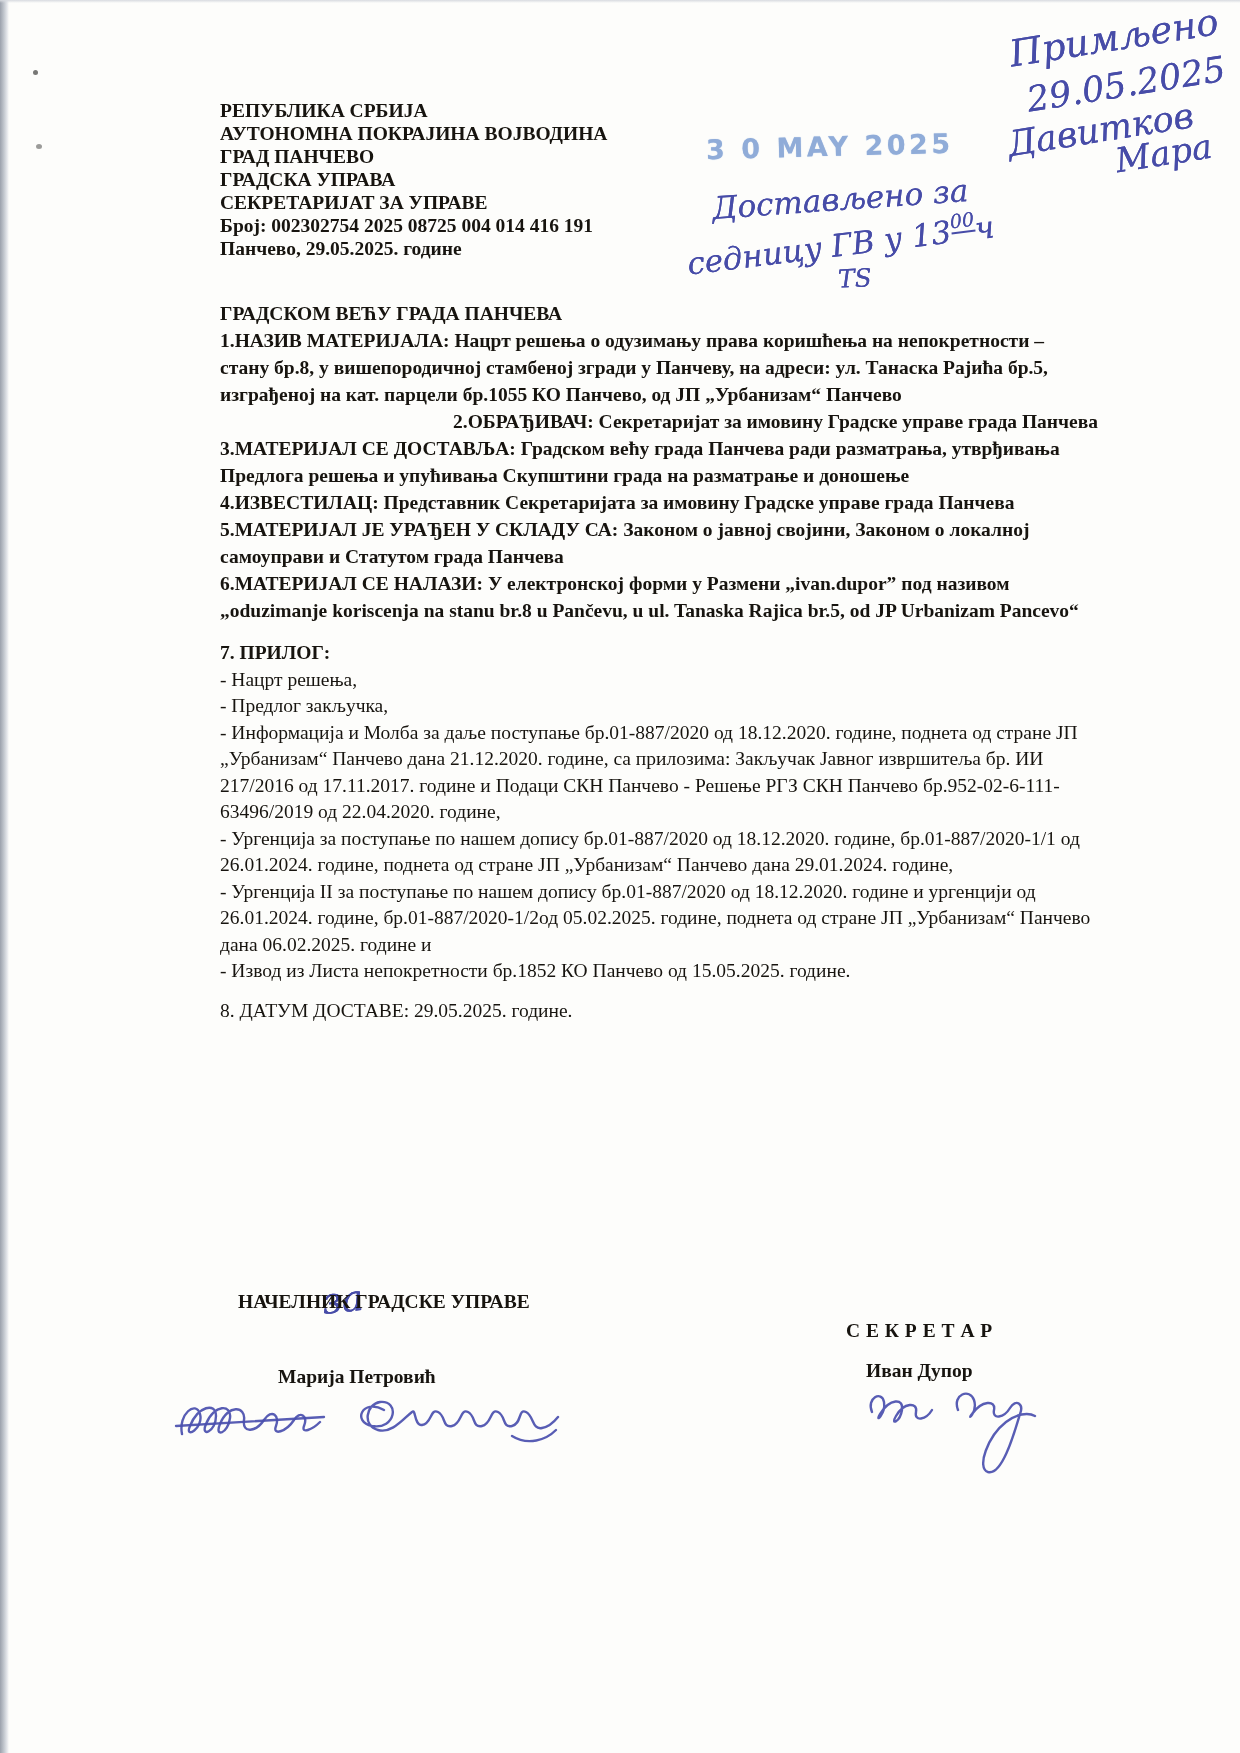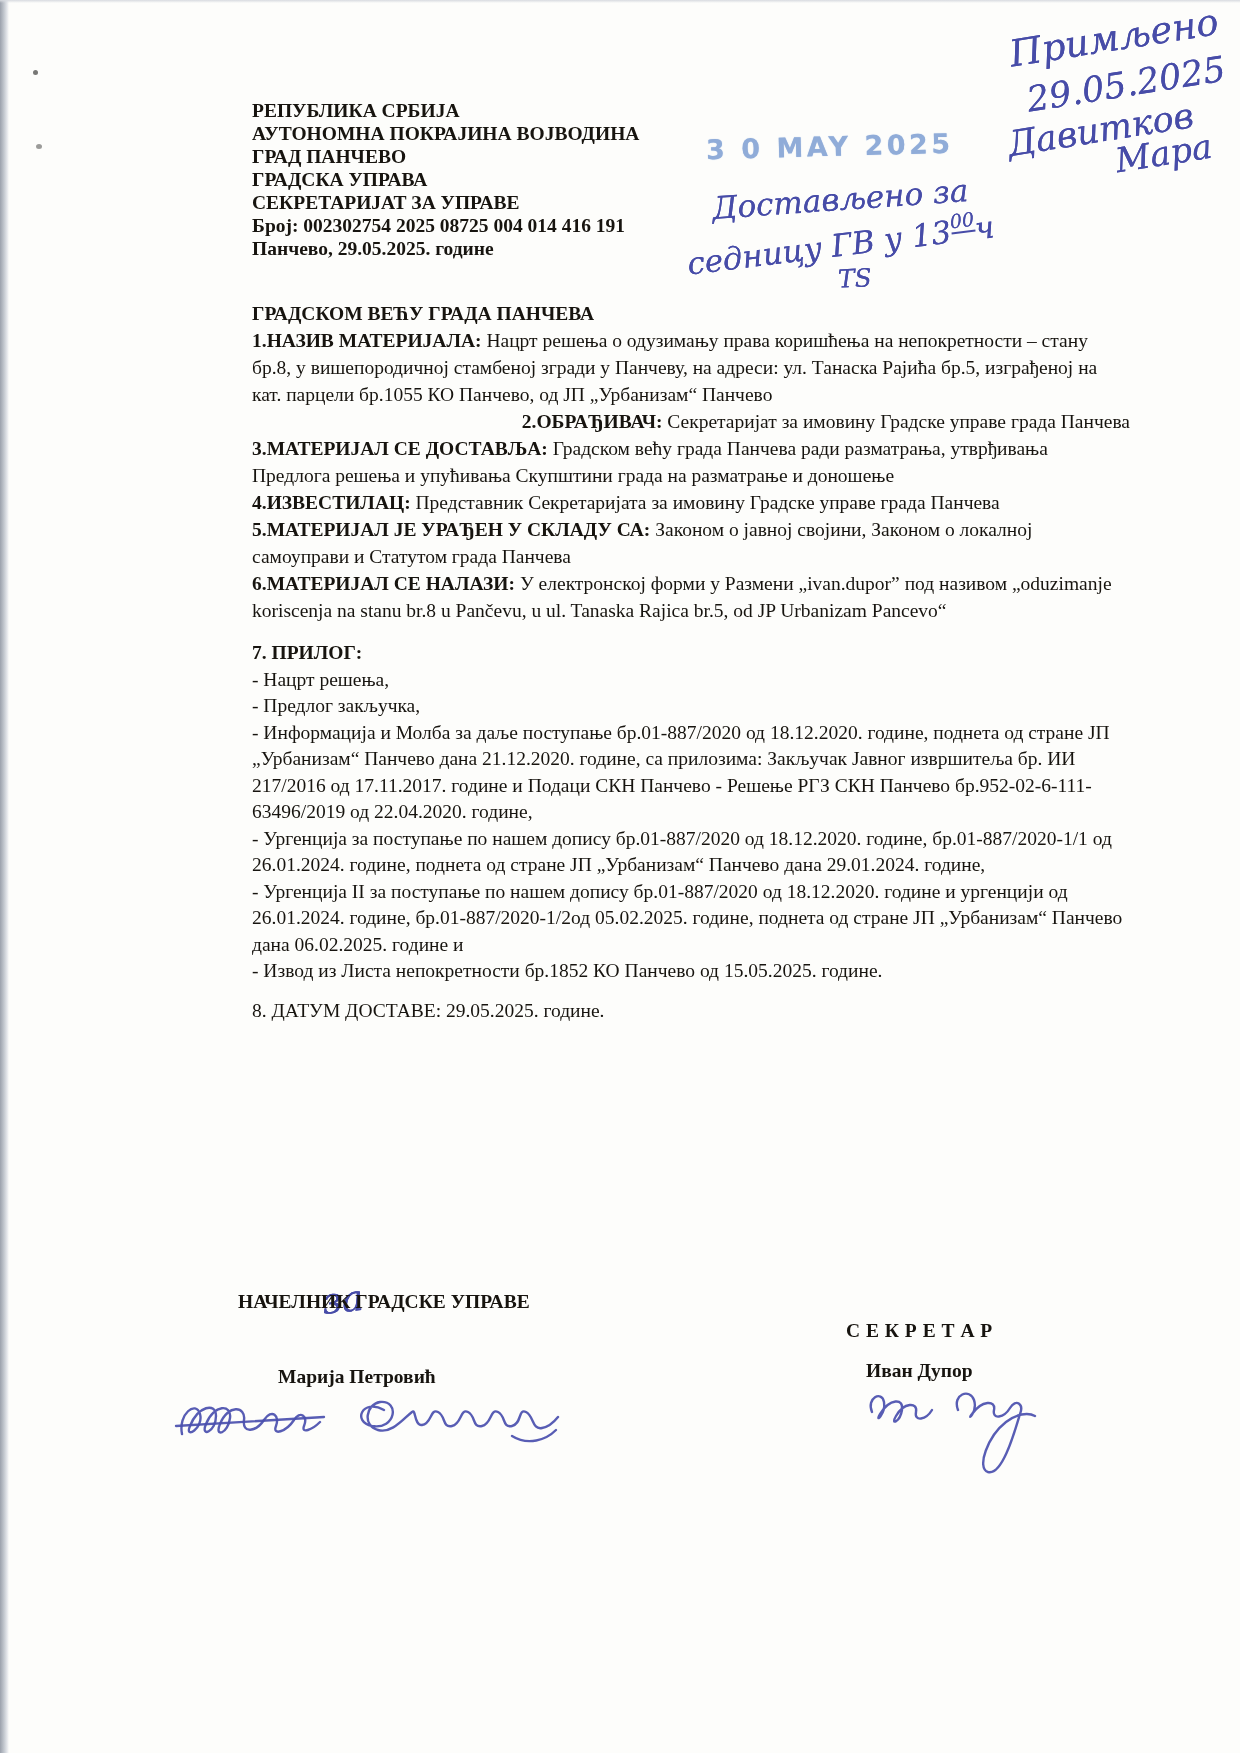--- a/index.html
+++ b/index.html
@@ -14,25 +14,25 @@
   }
   .edge-top {
     position:absolute; left:0; top:0; width:100%; height:3px;
     background:linear-gradient(180deg,#d8dbe0 0%, rgba(253,253,251,0) 100%);
   }
   .speck { position:absolute; border-radius:50%; background:#4a4a48; }
   .speck.sp1 { left:33px; top:70px; width:5px; height:5px; opacity:.75; }
   .speck.sp2 { left:36px; top:144px; width:6px; height:5px; opacity:.55; }
 
   .content { position:absolute; left:220px; top:99px; width:878px;
-             font-size:19.5px; line-height:27px;margin-left:32px; }
+             font-size:19.5px; line-height:27px; }
   .letterhead { font-weight:bold; font-size:19.5px; line-height:23px; }
   .hline { white-space:nowrap; }
   .addressee { margin:40px 0 0 0; font-weight:bold; }
-  p.sec { margin:0; }
+  p.sec { margin:0;font-weight:bold; }
   .s1 { margin-top:22px; }
   .s2 { margin-top:21px;text-align:right; }
   .s3 { margin-top:27px; }
   .s4 { margin-top:19px; }
   .s5 { margin-top:22px; }
   .s6 { margin-top:23px; }
   .attach { margin-top:16px; line-height:26.5px; }
   .attach-head { margin:0; font-weight:bold; }
   .attach-item { margin:0; }
   .delivery { margin:12px 0 0 0; font-weight:normal; }

